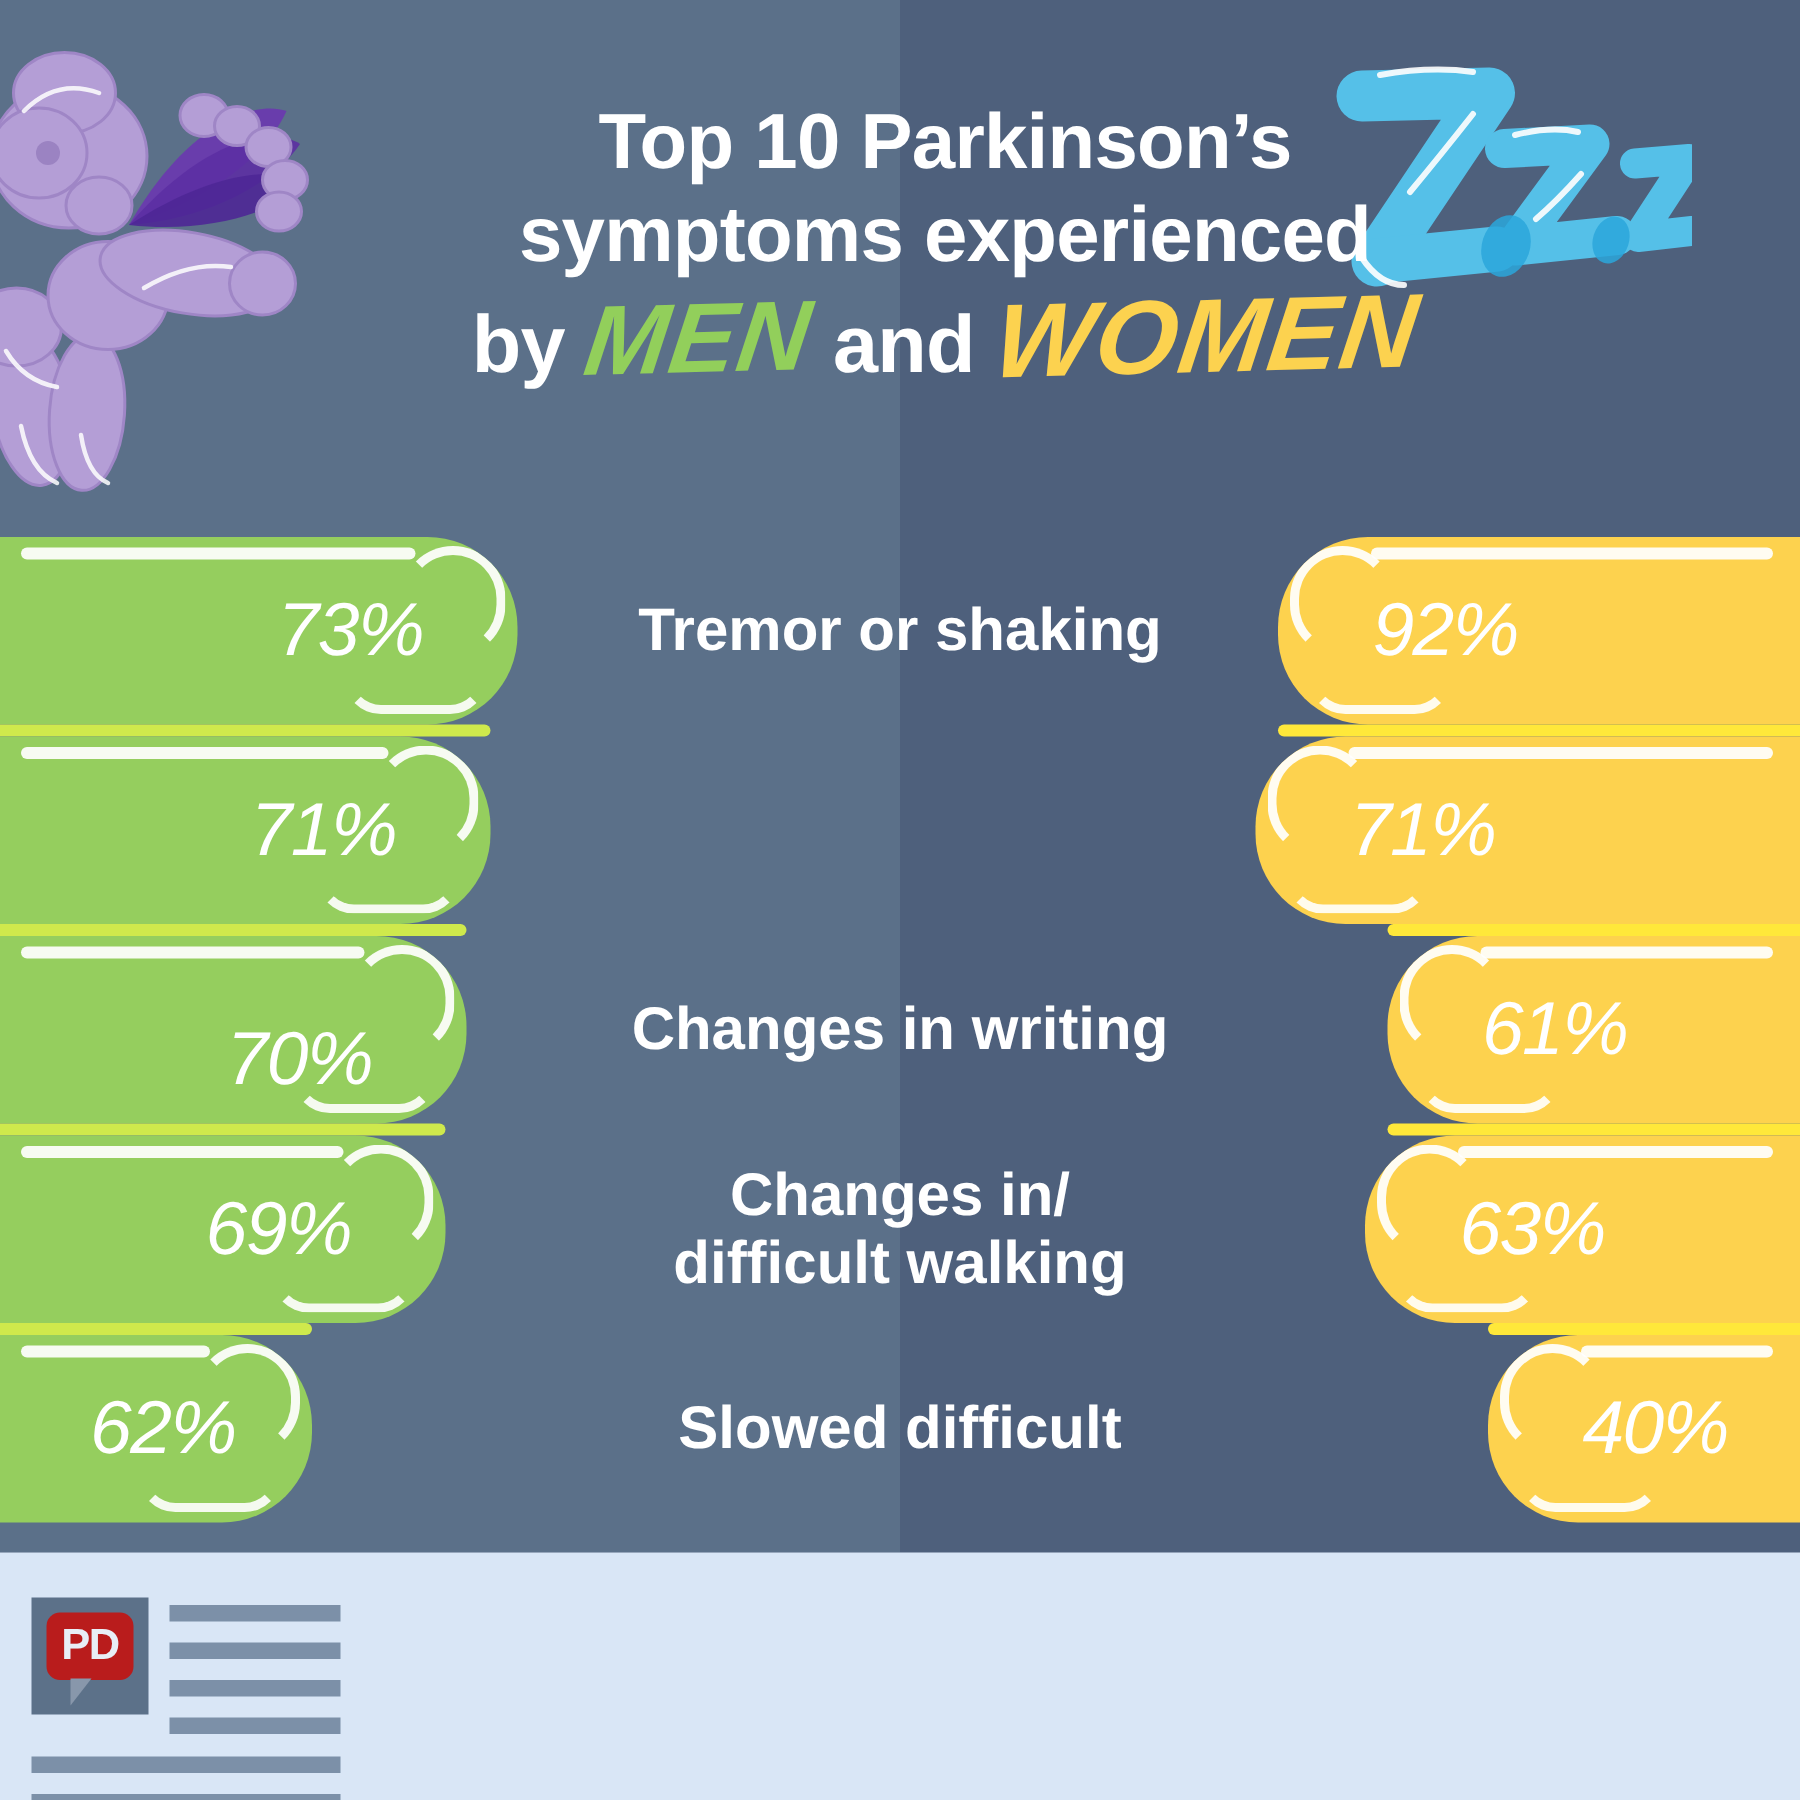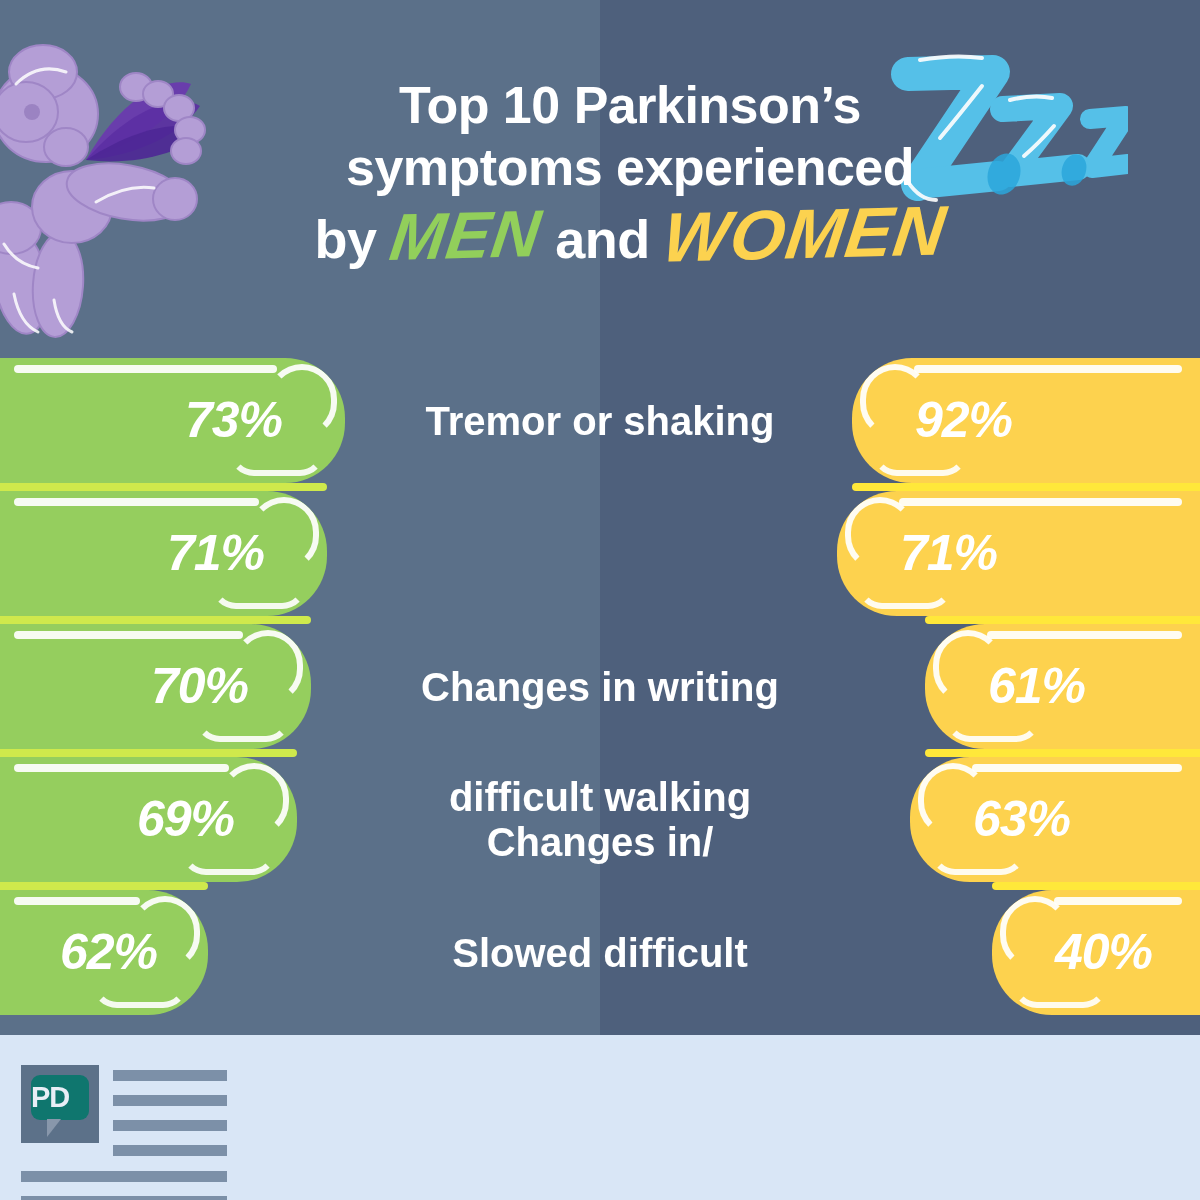--- a/index.html
+++ b/index.html
@@ -28,21 +28,21 @@
   .bg-right {
     position: absolute;
     left: 600px; top: 0;
     width: 600px; height: 1035px;
     background: #4E607C;
   }
 
   
   .header {
     position: absolute;
-    left: 0; top: 16px;
+    left: 0; top: 6px;
     width: 1120px;
     height: 340px;
   }
   .title-block {
     position: absolute;
     left: 250px;
     top: 58px;
     width: 760px;
     text-align: center;
     color: #ffffff;
@@ -177,21 +177,21 @@
   }
   .sep-left { left: 0; background: #CFE94C; border-top-right-radius:6px; border-bottom-right-radius:6px;}
   .sep-right { right: 0; background: #FFE83A; border-top-left-radius:6px; border-bottom-left-radius:6px;}
 
   
   .pct {
     position: absolute;
     top: 50%;
     transform: translateY(-52%);
     color: #ffffff;
-    font-weight: bold;
+    font-weight: normal;
     font-style: italic;
     font-size: 50px;
     letter-spacing: -1px;
     white-space: nowrap;
     z-index: 4;
   }
 
   
   .sym-label {
     position: absolute;
@@ -223,26 +223,27 @@
     width: 78px;
     height: 78px;
     background: #5C7189;
   }
   .pd-bubble {
     position: absolute;
     left: 10px;
     top: 10px;
     width: 58px;
     height: 45px;
-    background: #0f766e;
+    background: #b91c1c;
     border-radius: 9px;
     color: #E8EEF6;
     font-weight: bold;
     font-size: 29px;
     line-height: 45px;
+    text-align: center;
     letter-spacing: -1px;
   }
   .pd-tail {
     position: absolute;
     left: 26px;
     top: 54px;
     width: 0; height: 0;
     border-left: 0 solid transparent;
     border-right: 14px solid transparent;
     border-top: 18px solid #8897AB;
@@ -392,21 +393,21 @@
         <div class="bar bar-left" style="width: 311px;">
           <div class="gloss-top"></div>
           <div class="gloss-arc"></div>
           <div class="gloss-arc-bot"></div>
         </div>
         <div class="bar bar-right" style="width: 275px;">
           <div class="gloss-top"></div>
           <div class="gloss-arc"></div>
           <div class="gloss-arc-bot"></div>
         </div>
-        <div class="pct" style="left: 151px;">70%</div>
+        <div class="pct" style="left: 151px; margin-top: 20px;">70%</div>
         <div class="pct" style="right: 115px;">61%</div>
         <div class="sym-label">
           <div>Changes in writing</div>
         </div>
       </div>
       <div class="sep sep-left" style="top: 391px; width: 297px; position: absolute; height: 8px;"></div>
       <div class="sep sep-right" style="top: 391px; width: 275px; position: absolute; height: 8px;"></div>
       <div class="row" style="top: 399px; height: 125px;">
         <div class="bar bar-left" style="width: 297px;">
           <div class="gloss-top"></div>
@@ -414,22 +415,22 @@
           <div class="gloss-arc-bot"></div>
         </div>
         <div class="bar bar-right" style="width: 290px;">
           <div class="gloss-top"></div>
           <div class="gloss-arc"></div>
           <div class="gloss-arc-bot"></div>
         </div>
         <div class="pct" style="left: 137px;">69%</div>
         <div class="pct" style="right: 130px;">63%</div>
         <div class="sym-label">
+          <div>Changes in/</div>
           <div>difficult walking</div>
-          <div>Changes in/</div>
         </div>
       </div>
       <div class="sep sep-left" style="top: 524px; width: 208px; position: absolute; height: 8px;"></div>
       <div class="sep sep-right" style="top: 524px; width: 208px; position: absolute; height: 8px;"></div>
       <div class="row" style="top: 532px; height: 125px;">
         <div class="bar bar-left" style="width: 208px;">
           <div class="gloss-top"></div>
           <div class="gloss-arc"></div>
           <div class="gloss-arc-bot"></div>
         </div>

